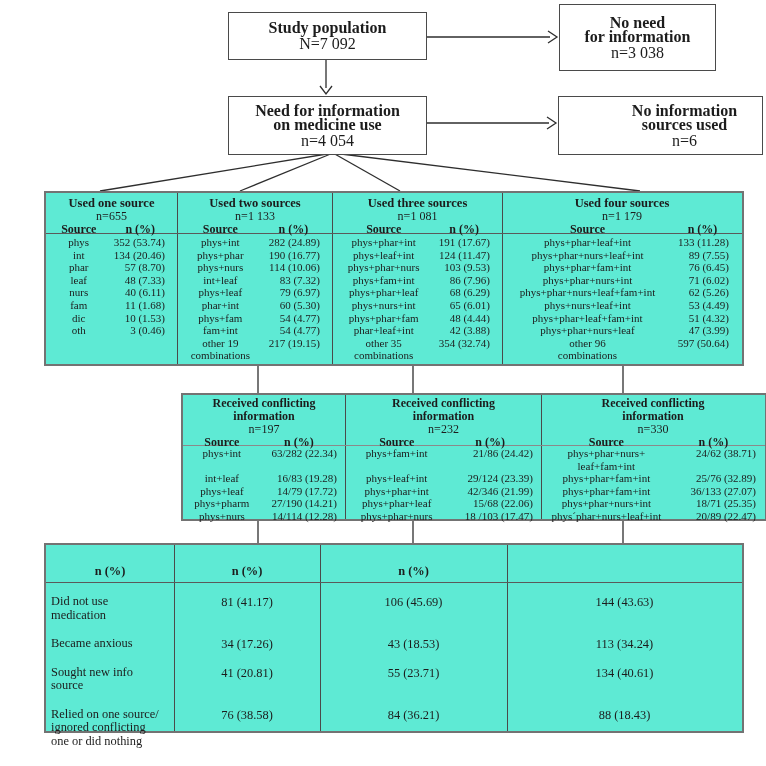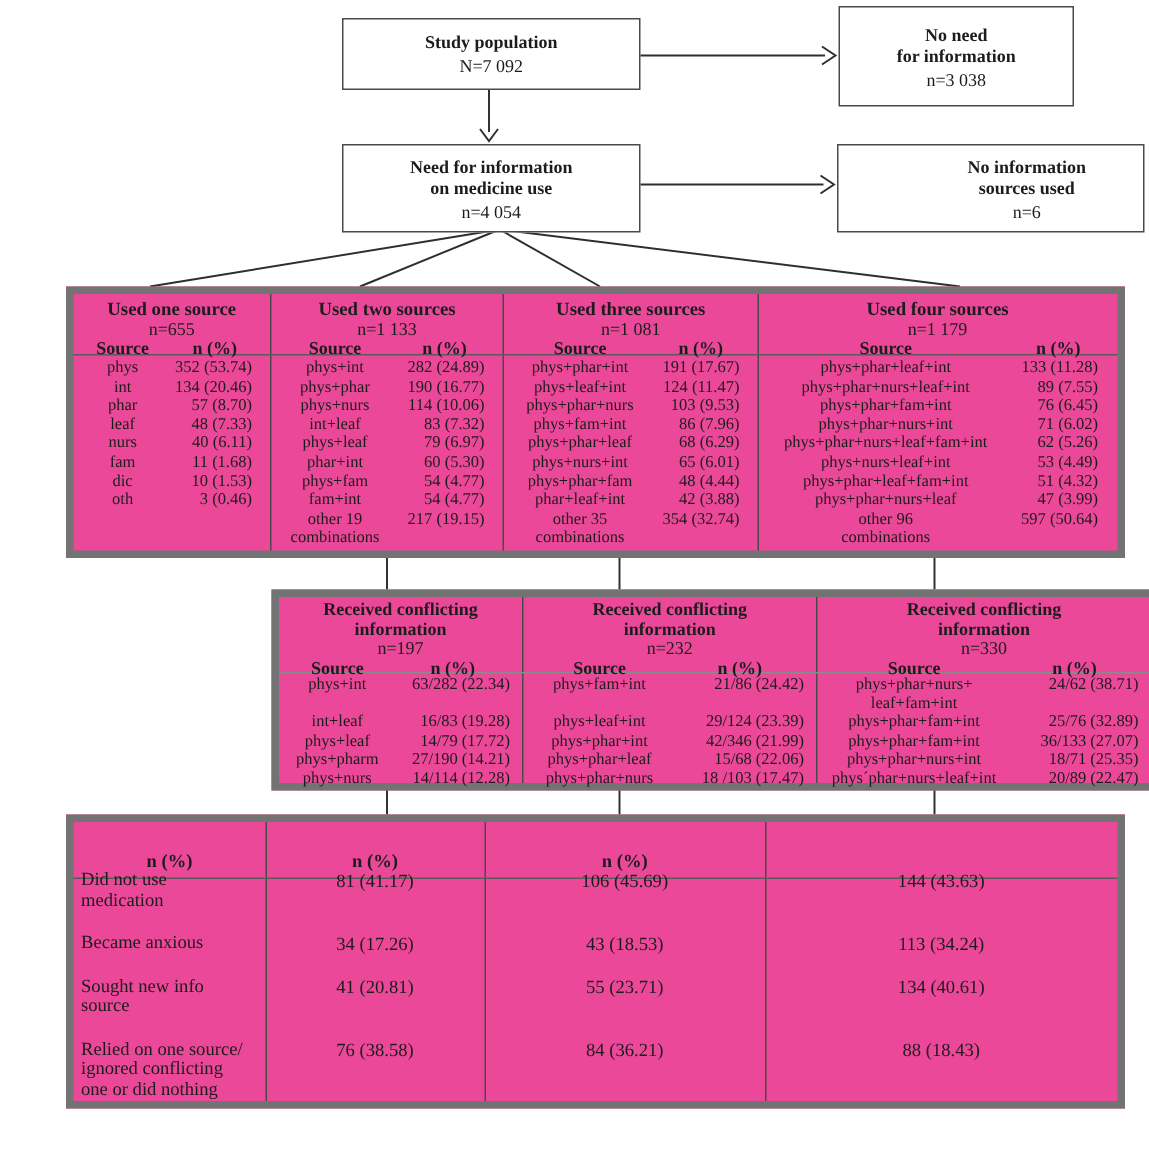--- a/index.html
+++ b/index.html
@@ -7,30 +7,30 @@
     position:relative;width:766px;height:766px;background:#ffffff;
     font-family:"Liberation Serif","DejaVu Serif",serif;color:#1c1c1c;overflow:hidden;
   }
   
   #connectors{position:absolute;left:0;top:0;width:766px;height:766px;}
   #connectors line,#connectors polyline{stroke:#2e2e2e;stroke-width:1.3;fill:none;}
   
   .fbox{
     position:absolute;border:1px solid #4a4a4a;background:#fff;
     display:flex;flex-direction:column;justify-content:center;align-items:center;
-    text-align:center;line-height:14px;font-size:12px;
+    text-align:center;line-height:14px;font-size:16px;
   }
   .fbox .btitle{font-weight:bold;white-space:pre-line;}
   .fbox .bn{margin-top:2px;}
   #box-study{left:228px;top:12px;width:197px;height:46px;}
   #box-noneed{left:559px;top:4px;width:155px;height:65px;}
   #box-need{left:228px;top:96px;width:197px;height:57px;}
   #box-nosrc{left:558px;top:96px;width:155px;height:57px;padding-left:48px;}
   
-  .tblock{position:absolute;border:5px solid #737373;background:#ec4899;}
+  .tblock{position:absolute;border:2px solid #737373;background:#5eead4;}
   .vdiv{position:absolute;top:0;bottom:0;width:1px;background:#4a4a4a;}
   .hsep{position:absolute;left:0;right:0;height:1px;background:#5a5a5a;}
   .panel{position:absolute;top:0;bottom:0;}
   .phead{text-align:center;}
   .ptitle{font-weight:bold;font-size:12.5px;line-height:14px;padding-top:3px;white-space:pre-line;}
   .pn{font-size:12px;line-height:12px;}
   .srow{display:flex;align-items:flex-start;line-height:12.6px;min-height:12.6px;font-size:11px;}
   .srow.colhead{font-weight:bold;font-size:12px;line-height:13px;margin-top:1px;}
   .c-src{white-space:pre-line;text-align:center;}
   .c-val{flex:1;text-align:right;padding-right:12px;white-space:pre-line;}
@@ -50,21 +50,21 @@
   #conflictTables .c-val{padding-right:8px;}
   #conflictTables .rows{padding-top:2px;}
   
   #actionsTable{left:44px;top:543px;width:696px;height:186px;font-size:12.4px;}
   #actionsTable .vdiv1{left:128px;} #actionsTable .vdiv2{left:274px;} #actionsTable .vdiv3{left:461px;}
   #actionsTable .hsep{top:37px;}
   .ahead{display:grid;grid-template-columns:128px 146px 187px 1fr;height:37px;}
   .ahead .a-head-label{font-weight:bold;padding:3px 2px 0 5px;line-height:14px;}
   .ahead .a-head-label span{white-space:pre-line;}
   .ahead .a-col{font-weight:bold;display:flex;align-items:flex-end;justify-content:center;padding-bottom:3px;}
-  .arows{position:absolute;top:26px;left:0;right:0;}
+  .arows{position:absolute;top:44px;left:0;right:0;}
   .arow{display:grid;grid-template-columns:128px 146px 187px 1fr;}
   .a-label{padding:6px 2px 9px 5px;line-height:13.5px;white-space:pre-line;}
   .a-val{padding-top:6px;text-align:center;}
   sup{font-size:9px;}
 </style>
 </head>
 <body>
 
 <div id="canvas">
 

